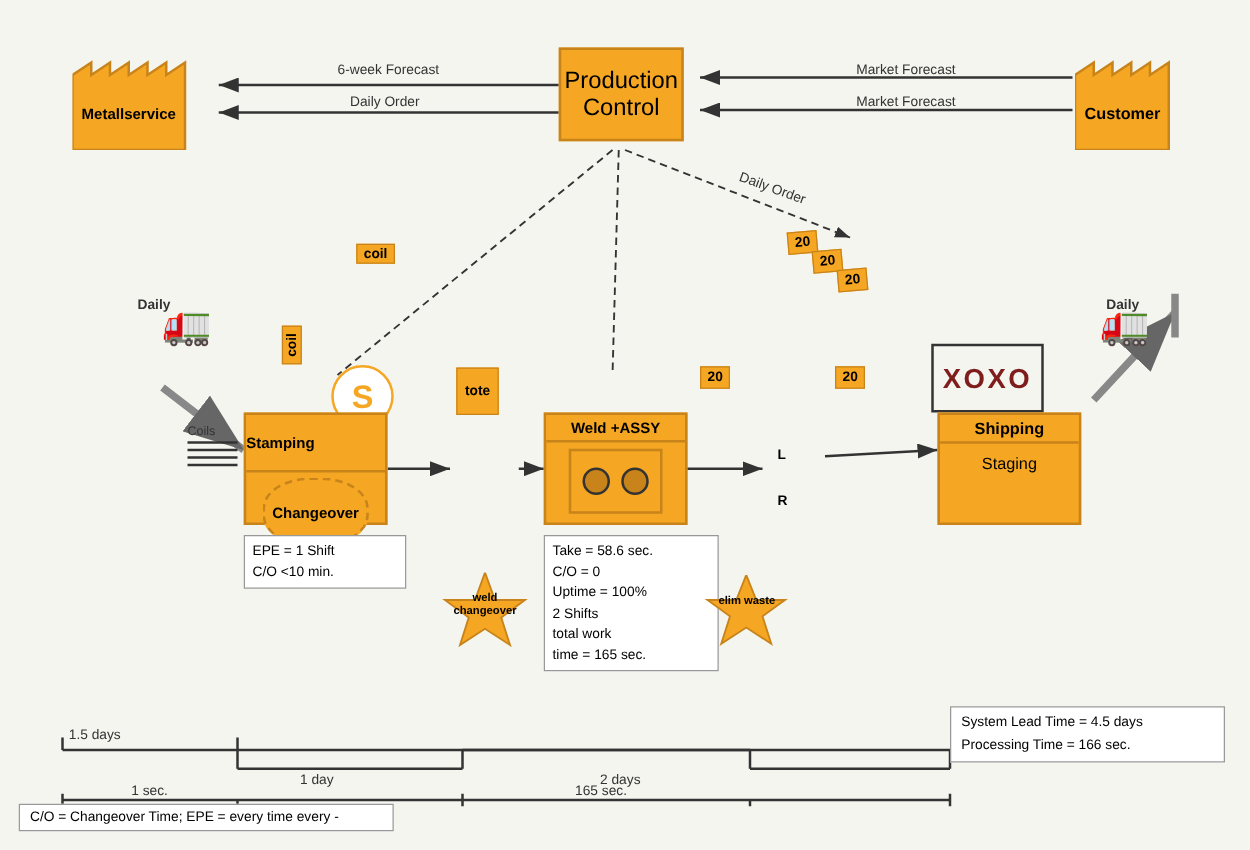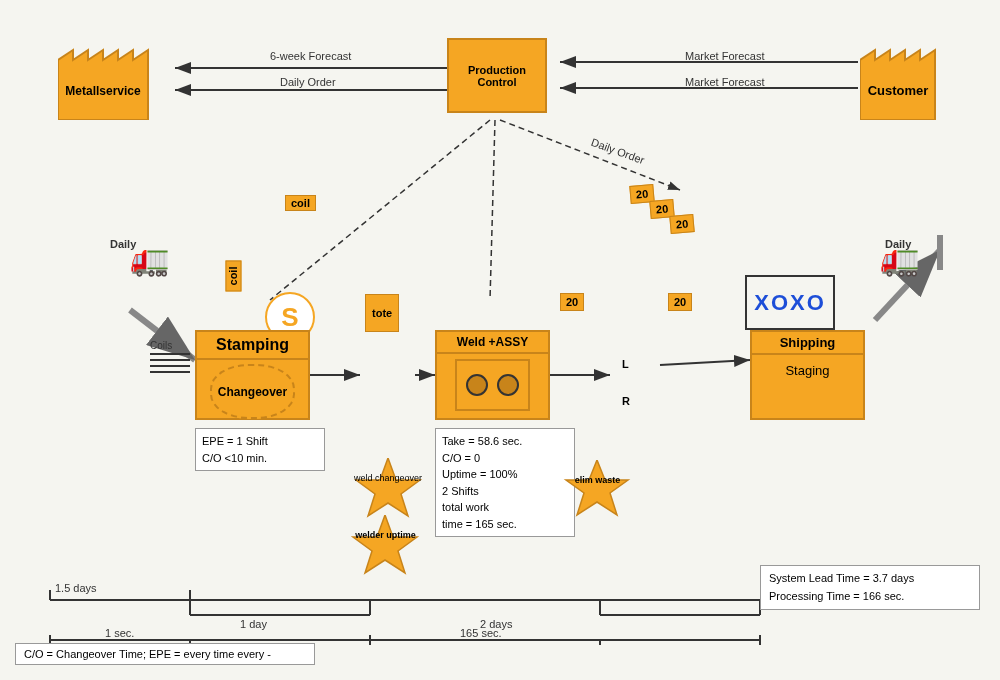--- a/index.html
+++ b/index.html
@@ -159,21 +159,21 @@
 
   <div style="position:absolute; left:58px; top:30px;">
     
     <svg width="110" height="90">
       <polygon points="0,90 0,30 15,20 15,30 30,20 30,30 45,20 45,30 60,20 60,30 75,20 75,30 90,20 90,90" fill="#f5a623" stroke="#c8841a" stroke-width="2"></polygon>
       <text x="45" y="65" text-anchor="middle" font-size="12" font-weight="bold" fill="#000">Metallservice</text>
     </svg>
   </div>
 
   <div class="prod-control" style="left:447px; top:38px; width:100px; height:75px;">
-    <span style="white-space:pre-line; font-size:11px; font-weight:bold;">Production
+    <span style="white-space:pre-line; font-size:19px; font-weight:normal;">Production
 Control</span>
   </div>
 
   <div style="position:absolute; left:860px; top:30px;">
     <svg width="100" height="90">
       <polygon points="0,90 0,30 15,20 15,30 30,20 30,30 45,20 45,30 60,20 60,30 75,20 75,90" fill="#f5a623" stroke="#c8841a" stroke-width="2"></polygon>
       <text x="38" y="65" text-anchor="middle" font-size="13" font-weight="bold" fill="#000">Customer</text>
     </svg>
   </div>
 
@@ -203,42 +203,42 @@
     <div style="width:40px; border-bottom:2px solid #333; margin-bottom:4px;"></div>
   </div>
 
   <div style="position:absolute; left:218px; top:268px; font-size:11px; background:#f5a623; border:1px solid #c8841a; padding:1px 5px; font-weight:bold; transform:rotate(-90deg);">coil</div>
 
   <div class="s-circle" style="left:265px; top:292px; width:50px; height:50px;">
     <span style="font-size:26px; font-weight:bold; color:#f5a623;">S</span>
   </div>
 
   <div style="position:absolute; left:195px; top:330px; width:115px; height:90px; background:#f5a623; border:2px solid #c8841a;">
-    <div style="background:#f5a623; border-bottom:2px solid #c8841a; padding:4px 0; text-align:center; font-weight:bold; font-size:16px;">Stamping</div>
+    <div style="background:#f5a623; border-bottom:2px solid #c8841a; padding:15px 0; text-align:left; font-weight:bold; font-size:12px;">Stamping</div>
 
     <div style="margin:4px auto; width:85px; height:55px; background:#f5a623; border:2px dashed #c8841a; border-radius:45%; display:flex; align-items:center; justify-content:center; font-size:12px; font-weight:bold; text-align:center;">
       <span>Changeover</span>
     </div>
   </div>
 
   <div class="data-box" style="left:195px; top:428px; width:130px;">
     <div>EPE = 1 Shift</div>
     <div>C/O &lt;10 min.</div>
   </div>
 
   <div style="position:absolute; left:365px; top:294px; background:#f5a623; border:1px solid #c8841a; font-size:11px; font-weight:bold; padding:12px 6px;">tote</div>
 
   <div style="position:absolute; left:630px; top:185px; background:#f5a623; border:1px solid #c8841a; font-size:11px; font-weight:bold; padding:2px 5px; transform:rotate(-5deg);">20</div>
   <div style="position:absolute; left:650px; top:200px; background:#f5a623; border:1px solid #c8841a; font-size:11px; font-weight:bold; padding:2px 5px; transform:rotate(-5deg);">20</div>
   <div style="position:absolute; left:670px; top:215px; background:#f5a623; border:1px solid #c8841a; font-size:11px; font-weight:bold; padding:2px 5px; transform:rotate(-5deg);">20</div>
 
   <div style="position:absolute; left:560px; top:293px; background:#f5a623; border:1px solid #c8841a; font-size:11px; font-weight:bold; padding:2px 5px;">20</div>
   <div style="position:absolute; left:668px; top:293px; background:#f5a623; border:1px solid #c8841a; font-size:11px; font-weight:bold; padding:2px 5px;">20</div>
 
-  <div class="xoxo-box" style="left:745px; top:275px; width:90px; height:55px; font-size:22px; color:#1d4ed8; font-weight:bold; letter-spacing:2px;">
+  <div class="xoxo-box" style="left:745px; top:275px; width:90px; height:55px; font-size:22px; color:#7f1d1d; font-weight:bold; letter-spacing:2px;">
     <span>XOXO</span>
   </div>
 
   <div style="position:absolute; left:435px; top:330px; width:115px; height:90px; background:#f5a623; border:2px solid #c8841a;">
     <div style="background:#f5a623; border-bottom:2px solid #c8841a; padding:3px 14px; text-align:center; font-weight:bold; font-size:12px;">Weld +ASSY</div>
 
     <div style="margin:5px auto; width:75px; height:52px; background:#f5a623; border:2px solid #c8841a; display:flex; align-items:center; justify-content:space-around; padding:4px;">
       <div style="width:22px; height:22px; border-radius:50%; background:#c8841a; border:2px solid #333;"></div>
       <div style="width:22px; height:22px; border-radius:50%; background:#c8841a; border:2px solid #333;"></div>
     </div>
@@ -258,49 +258,42 @@
 
   <div style="position:absolute; left:750px; top:330px; width:115px; height:90px; background:#f5a623; border:2px solid #c8841a;">
     <div style="background:#f5a623; border-bottom:2px solid #c8841a; padding:3px 16px; text-align:center; font-weight:bold; font-size:13px;">Shipping</div>
     <div style="margin:8px auto; text-align:center; font-size:13px; font-weight:normal; color:#000;">Staging</div>
   </div>
 
   <div style="position:absolute; left:348px; top:458px; width:80px; height:60px;">
     <svg width="80" height="60">
       <polygon points="40,0 48,22 72,22 53,36 60,58 40,45 20,58 27,36 8,22 32,22" fill="#f5a623" stroke="#c8841a" stroke-width="1.5"></polygon>
     </svg>
-    <div style="position:absolute; top:15px; left:5px; font-size:9px; font-weight:normal; text-align:center; width:70px; pointer-events:none;">weld
+    <div style="position:absolute; top:15px; left:5px; font-size:9px; font-weight:bold; text-align:center; width:70px; pointer-events:none;">weld
 changeover</div>
   </div>
 
-  <div style="position:absolute; left:345px; top:515px; width:80px; height:60px;">
-    <svg width="80" height="60">
-      <polygon points="40,0 48,22 72,22 53,36 60,58 40,45 20,58 27,36 8,22 32,22" fill="#f5a623" stroke="#c8841a" stroke-width="1.5"></polygon>
-    </svg>
-    <div style="position:absolute; top:15px; left:8px; font-size:9px; font-weight:bold; text-align:center; width:65px; pointer-events:none;">welder
-uptime</div>
-  </div>
 
   <div style="position:absolute; left:560px; top:460px; width:75px; height:60px;">
     <svg width="75" height="60">
       <polygon points="37,0 45,20 68,20 50,33 57,55 37,42 17,55 24,33 6,20 29,20" fill="#f5a623" stroke="#c8841a" stroke-width="1.5"></polygon>
     </svg>
     <div style="position:absolute; top:15px; left:10px; font-size:9px; font-weight:bold; text-align:center; width:55px; pointer-events:none;">elim
 waste</div>
   </div>
 
   <div style="position:absolute; left:55px; top:582px; font-size:11px; color:#333;">1.5 days</div>
   <div style="position:absolute; left:240px; top:618px; font-size:11px; color:#333;">1 day</div>
   <div style="position:absolute; left:480px; top:618px; font-size:11px; color:#333;">2 days</div>
 
   <div style="position:absolute; left:105px; top:627px; font-size:11px; color:#333;">1 sec.</div>
   <div style="position:absolute; left:460px; top:627px; font-size:11px; color:#333;">165 sec.</div>
 
   <div class="sysinfo-box" style="right:20px; top:565px; width:220px;">
-    <div>System Lead Time = 3.7 days</div>
+    <div>System Lead Time = 4.5 days</div>
     <div>Processing Time = 166 sec.</div>
   </div>
 
   <div class="legend-box" style="left:15px; bottom:15px; width:300px;">
     <span>C/O = Changeover Time; EPE = every time every -</span>
   </div>
 
 </div>
 
 </body></html>

